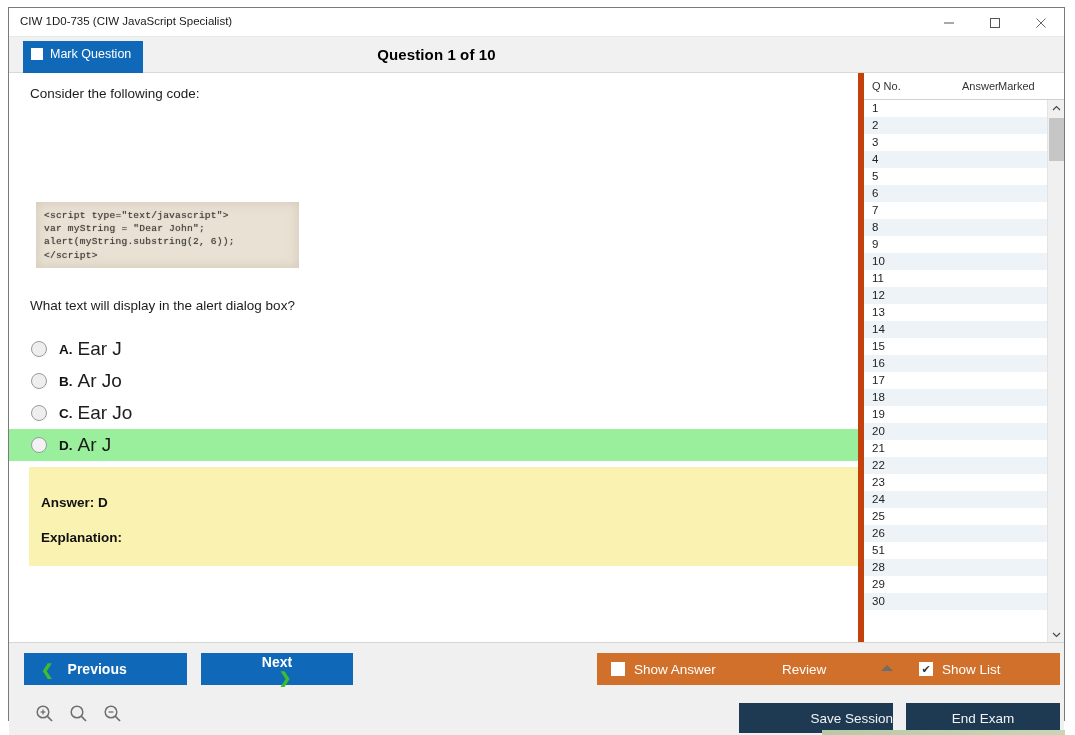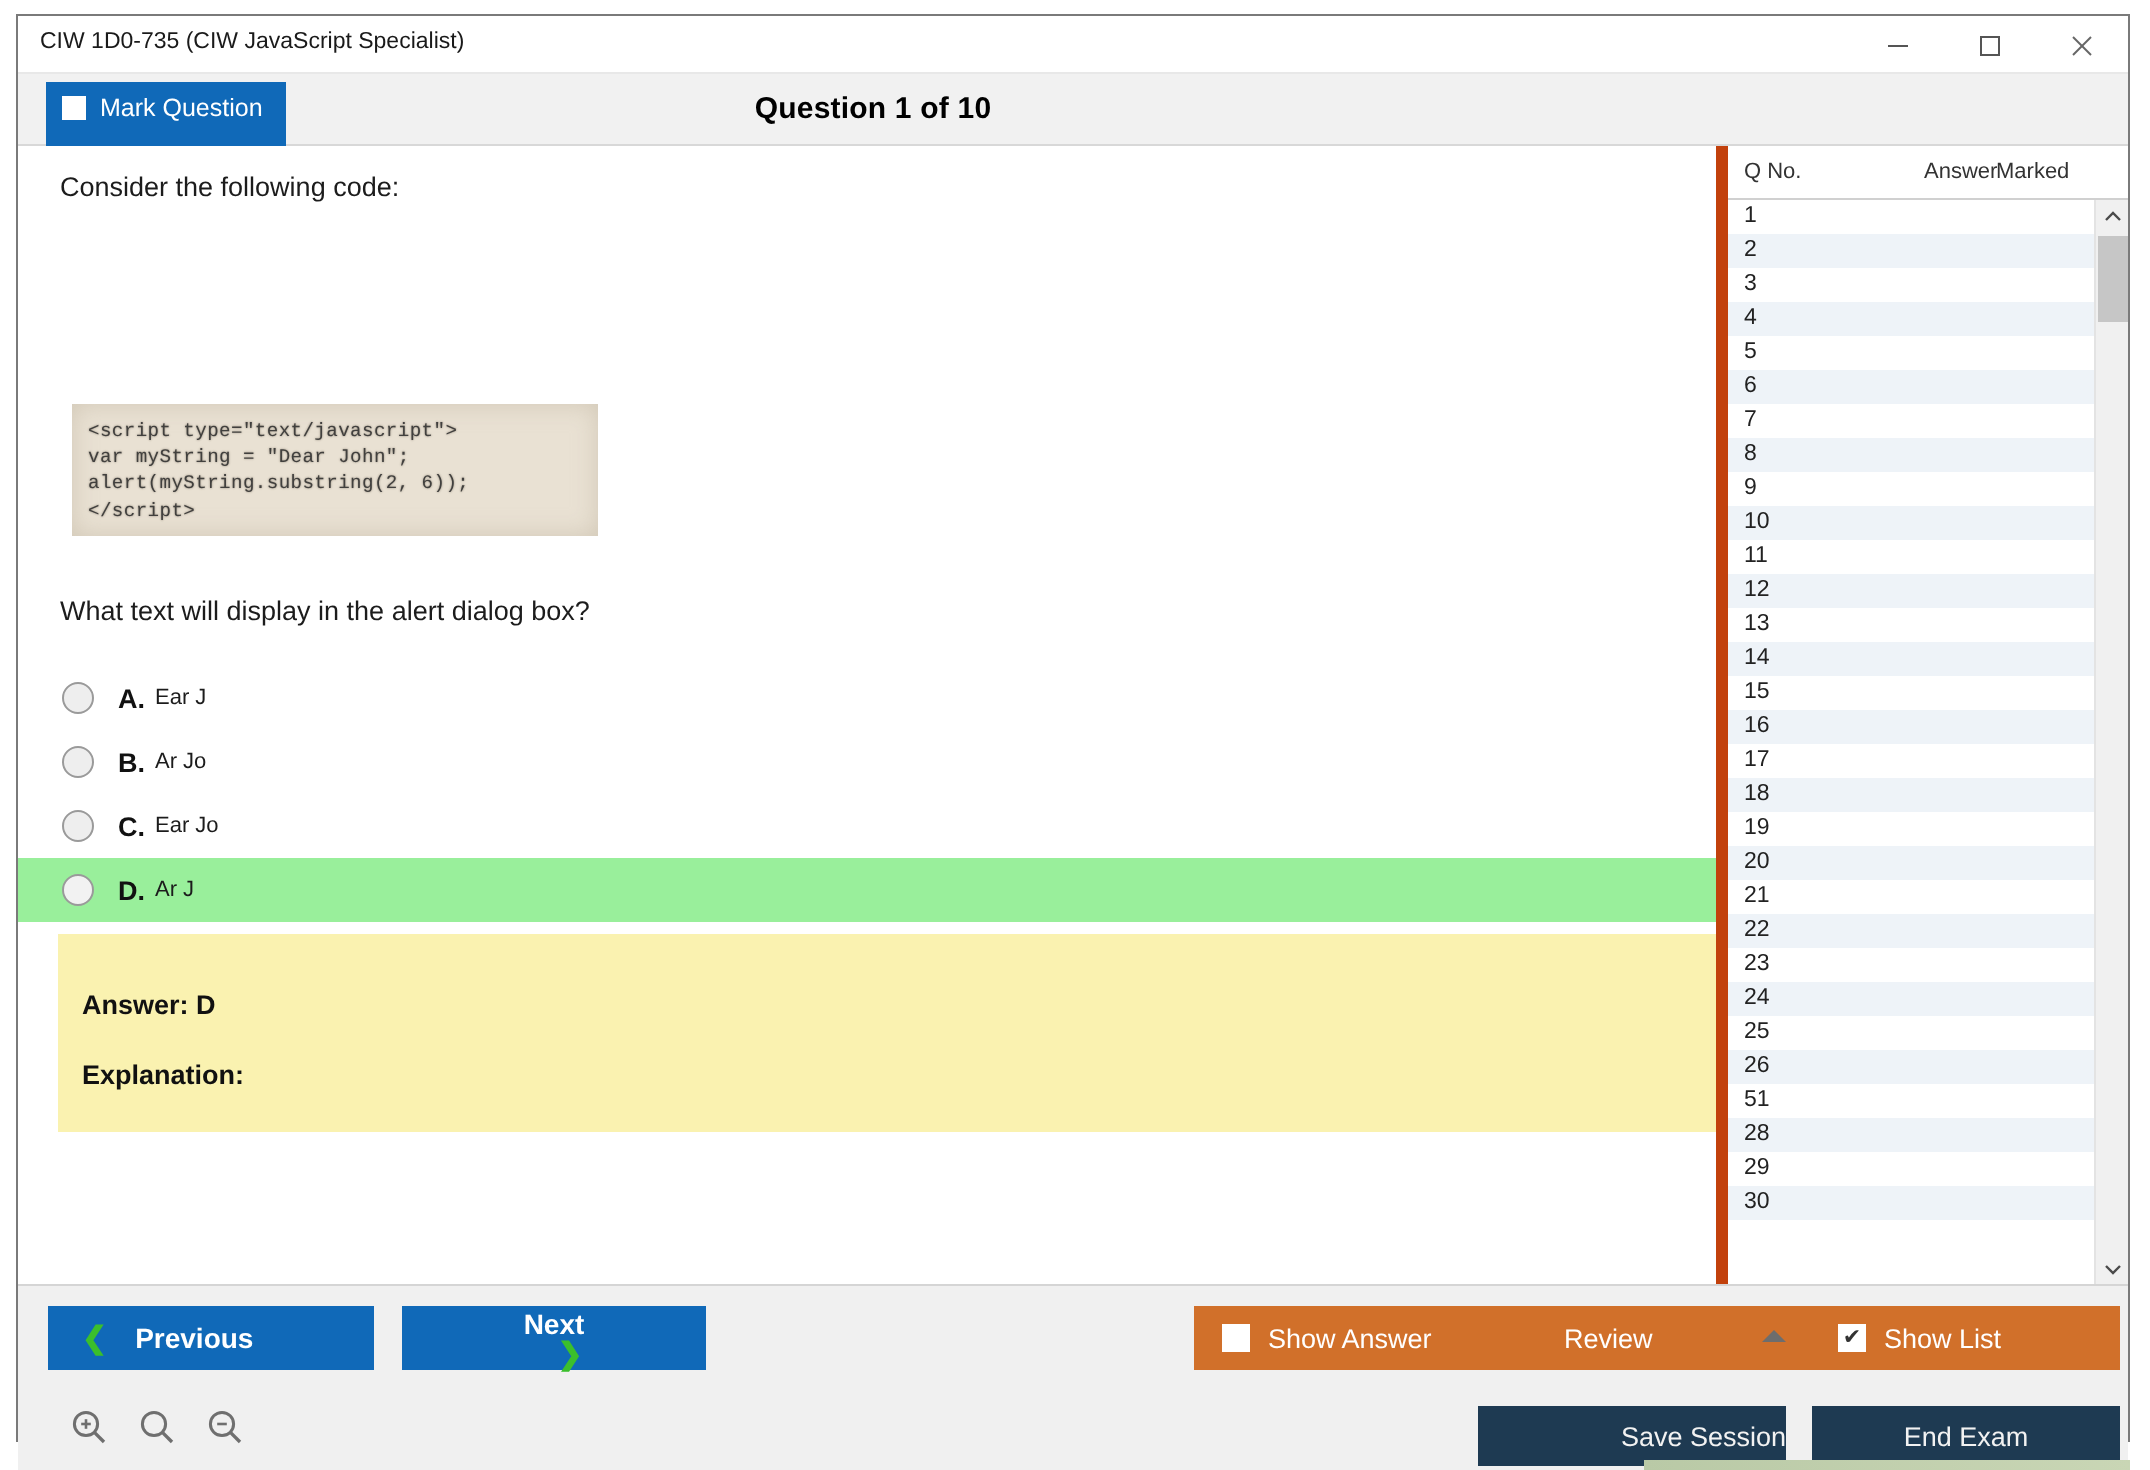--- a/index.html
+++ b/index.html
@@ -184,21 +184,21 @@
     box-sizing: border-box;
   }
   .option.correct .radio { background: #f2f2f2; }
   .opt-letter {
     font-size: 13.5px;
     font-weight: bold;
     color: #111;
     margin-right: 5px;
   }
   .opt-text {
-    font-size: 11px;
+    font-size: 19px;
     color: #1c1c1c;
   }
 
   .answer-box {
     position: absolute;
     left: 20px;
     top: 394px;
     width: 829px;
     height: 99px;
     background: #faf2b0;

